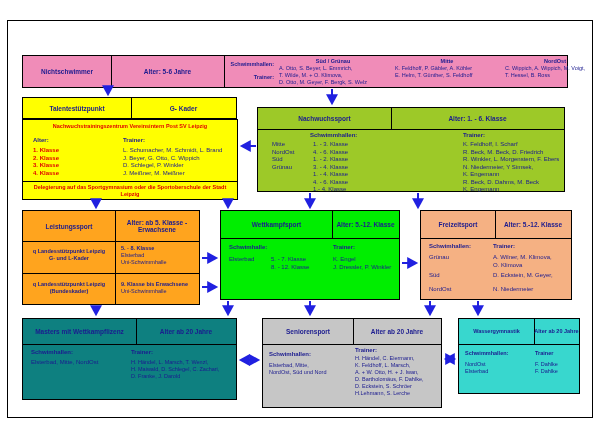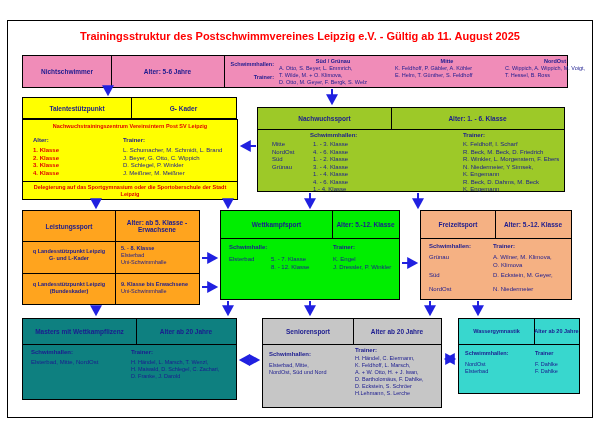--- a/index.html
+++ b/index.html
@@ -26,21 +26,20 @@
   .col div{white-space:nowrap;}
   svg.arrows{position:absolute;left:0;top:0;pointer-events:none;}
 </style>
 </head>
 <body>
 
 <div class="page">
 
   <div class="frame"></div>
 
-  <div class="title">Trainingsstruktur des Postschwimmvereines Leipzig e.V. - Gültig ab 11. August 2025</div>
 
   <div class="box" style="left:22px;top:55px;width:546px;height:33px;background:#f08cb8;">
     <div class="vline" style="left:88px;"></div>
     <div class="vline" style="left:201px;"></div>
     <div class="abs hdr-cell" style="left:0;top:0;width:88px;height:31px;">Nichtschwimmer</div>
     <div class="abs hdr-cell" style="left:88px;top:0;width:113px;height:31px;">Alter: 5-6 Jahre</div>
     <div class="abs t55 b" style="left:203px;top:5px;width:48px;text-align:right;">Schwimmhallen:</div>
     <div class="abs t55 b" style="left:203px;top:18px;width:48px;text-align:right;">Trainer:</div>
 
     <div class="abs t55 col" style="left:256px;top:2px;width:108px;">

